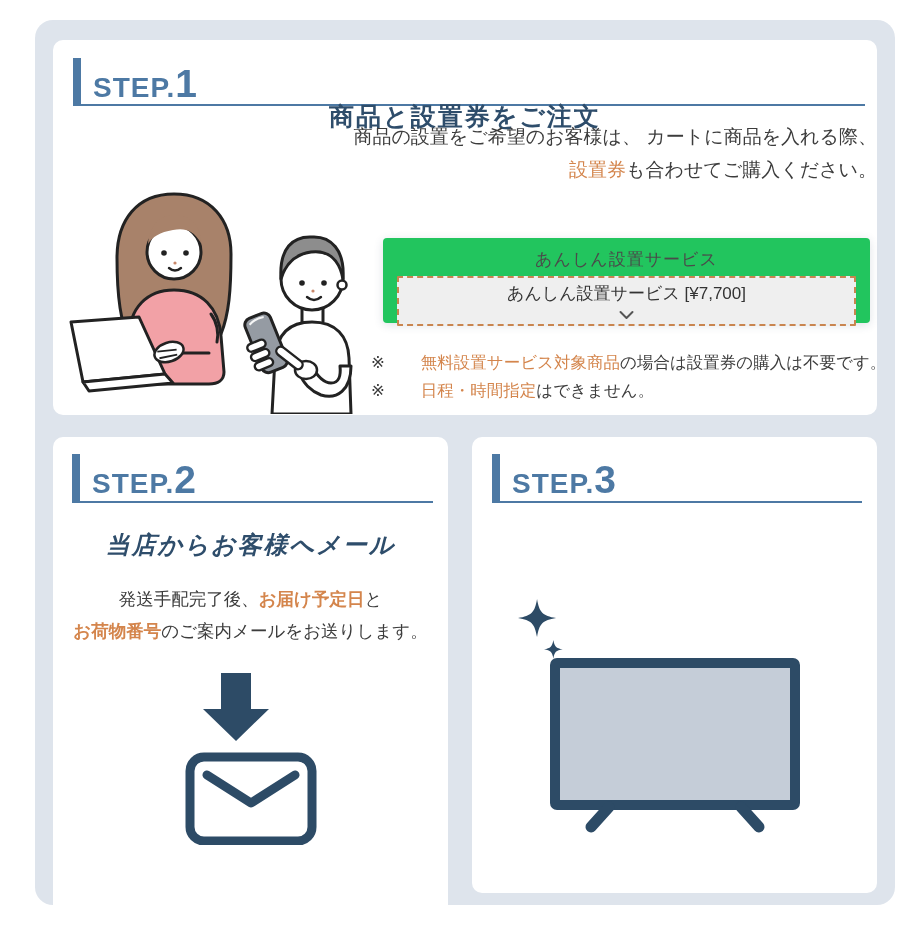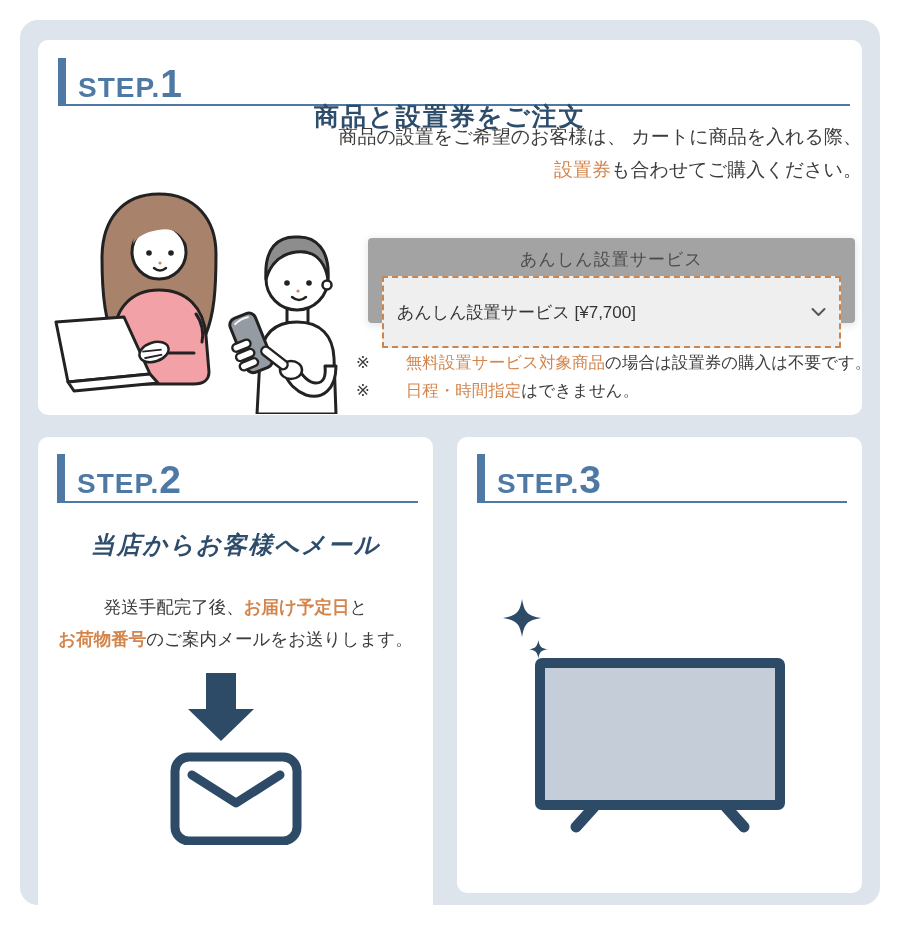--- a/index.html
+++ b/index.html
@@ -2,21 +2,21 @@
 <html><head>
 <meta charset="utf-8">
 <style>
   html,body{margin:0;padding:0;}
   body{
     width:900px;height:936px;background:#ffffff;position:relative;
     font-family:"Liberation Sans","DejaVu Sans",sans-serif;
     -webkit-font-smoothing:antialiased;
   }
   .container{
-    position:absolute;left:20px;top:20px;width:860px;height:885px;
+    position:absolute;left:35px;top:20px;width:860px;height:885px;
     background:#dee4ec;border-radius:18px;
   }
   .card{position:absolute;background:#ffffff;border-radius:10px;}
   .card1{left:18px;top:20px;width:824px;height:375px;}
   .card2{left:18px;top:417px;width:395px;height:584px;}
   .card3{left:437px;top:417px;width:405px;height:456px;}
 
   .accent-bar{position:absolute;width:8px;background:#4d79a4;}
   .step-label{
     position:absolute;color:#4d79a4;font-weight:bold;
@@ -37,40 +37,40 @@
     position:absolute;left:0;right:0;top:80px;text-align:right;
     font-size:19px;line-height:33px;color:#3c3c3c;
   }
   .orange{color:#d4854c;margin-left:36px;}
   .orange-b{color:#d4854c;font-weight:bold;}
 
   .illustration{position:absolute;left:6px;top:146px;}
 
   .service-box{
     position:absolute;left:330px;top:198px;width:487px;height:85px;
-    background:#a3a3a3;border-radius:4px;
+    background:#22c55e;border-radius:4px;
     box-shadow:0 2px 10px rgba(50,70,100,0.16);
   }
   .service-label{
     text-align:center;padding-top:10px;font-size:17px;color:#4a4a4a;letter-spacing:1px;
   }
   .service-select{
     position:absolute;left:14px;right:14px;top:38px;height:38px;
     background:#efefef;border:2px dashed #c9854f;border-radius:1px;
     display:flex;align-items:center;justify-content:space-between;
-    padding:15px 13px;font-size:17px;color:#333333;cursor:pointer;
+    padding:4px 13px;font-size:17px;color:#333333;cursor:pointer;flex-direction:column;
   }
   .notes{
     position:absolute;left:318px;top:308px;
     font-size:16.5px;line-height:28px;color:#3c3c3c;white-space:nowrap;
   }
 
   .body-text{
     position:absolute;left:0;right:0;top:146px;text-align:center;
-    font-size:17.5px;line-height:32px;color:#3c3c3c;margin-top:8px;
+    font-size:17.5px;line-height:32px;color:#3c3c3c;
   }
   .mail-icon-wrap{position:absolute;left:0;right:0;top:236px;display:flex;justify-content:center;}
   .sparkles{position:absolute;left:46px;top:162px;}
   .tv-wrap{position:absolute;left:0;right:0;top:220px;display:flex;justify-content:center;}
 </style>
 </head>
 <body>
 
 <div class="container">
 

